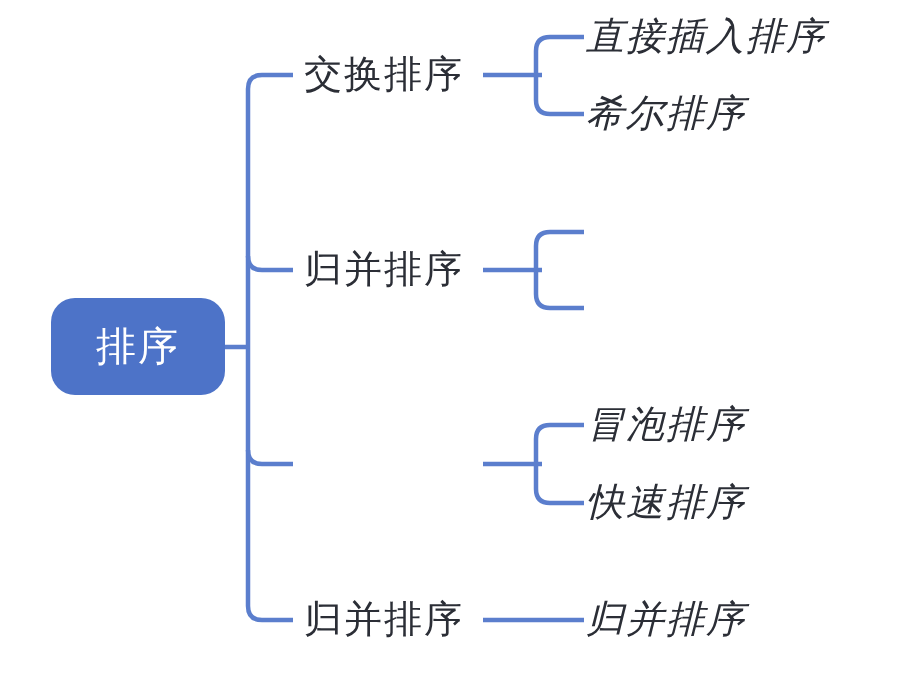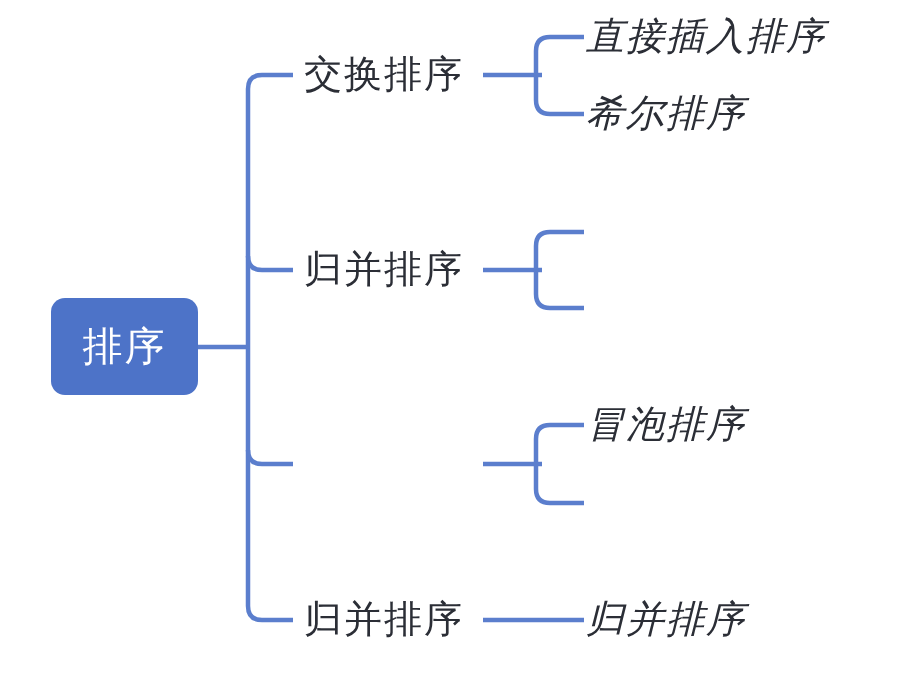--- a/index.html
+++ b/index.html
@@ -26,23 +26,23 @@
   }
   .edge {
     stroke: var(--line);
     stroke-width: 4.5;
     fill: none;
     stroke-linecap: butt;
   }
   .root-node {
     position: absolute;
     left: 51px; top: 298px;
-    width: 147px; height: 97px;
+    width: 174px; height: 97px;
     background: var(--root-fill);
-    border-radius: 14px;
+    border-radius: 24px;
     color: var(--root-text);
     font-size: 40px;
     letter-spacing: 2px;
     display: flex;
     align-items: center;
     justify-content: center;
     white-space: nowrap;
   }
   .node-label {
     position: absolute;
@@ -84,15 +84,16 @@
 
   <div class="root-node">排序</div>
 
   <div class="node-label branch-label" style="top:75px">交换排序</div>
   <div class="node-label branch-label" style="top:270px">归并排序</div>
   <div class="node-label branch-label" style="top:620px">归并排序</div>
 
   <div class="node-label leaf-label" style="top:37px">直接插入排序</div>
   <div class="node-label leaf-label" style="top:114px">希尔排序</div>
   <div class="node-label leaf-label" style="top:425px">冒泡排序</div>
+  <div class="node-label leaf-label" style="top:503px">快速排序</div>
   <div class="node-label leaf-label" style="top:620px">归并排序</div>
 
 </div>
 
 </body></html>

